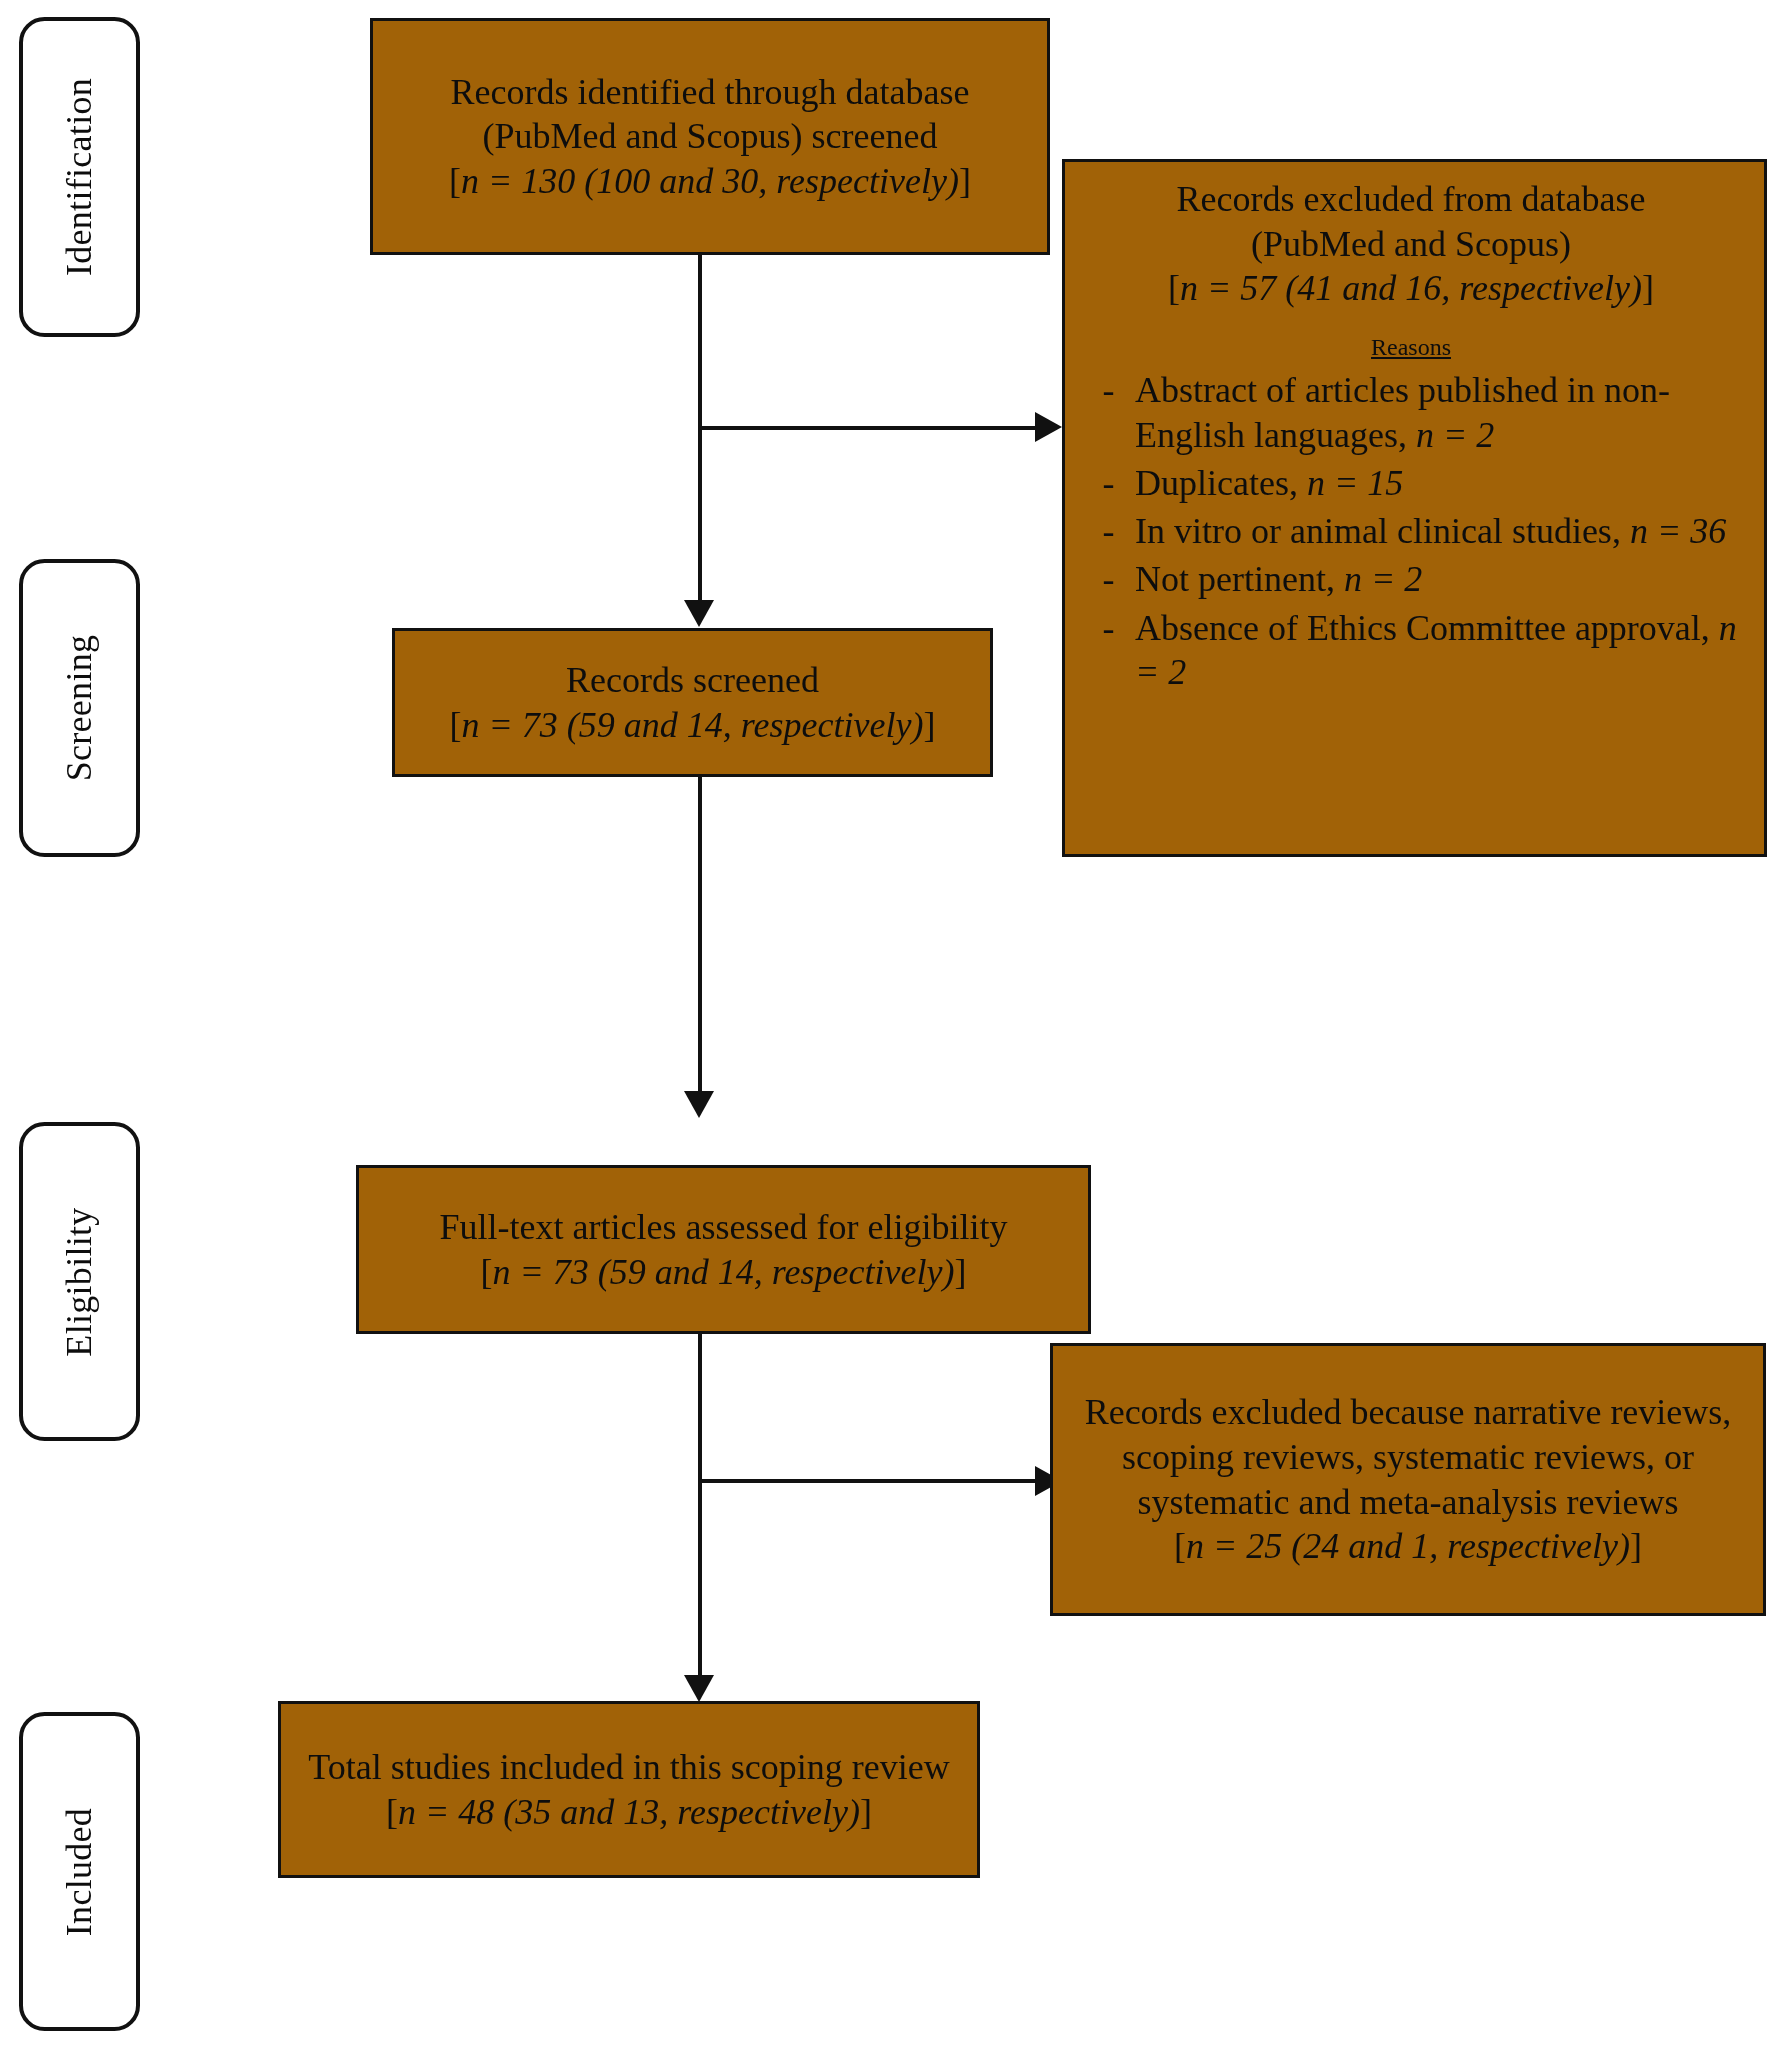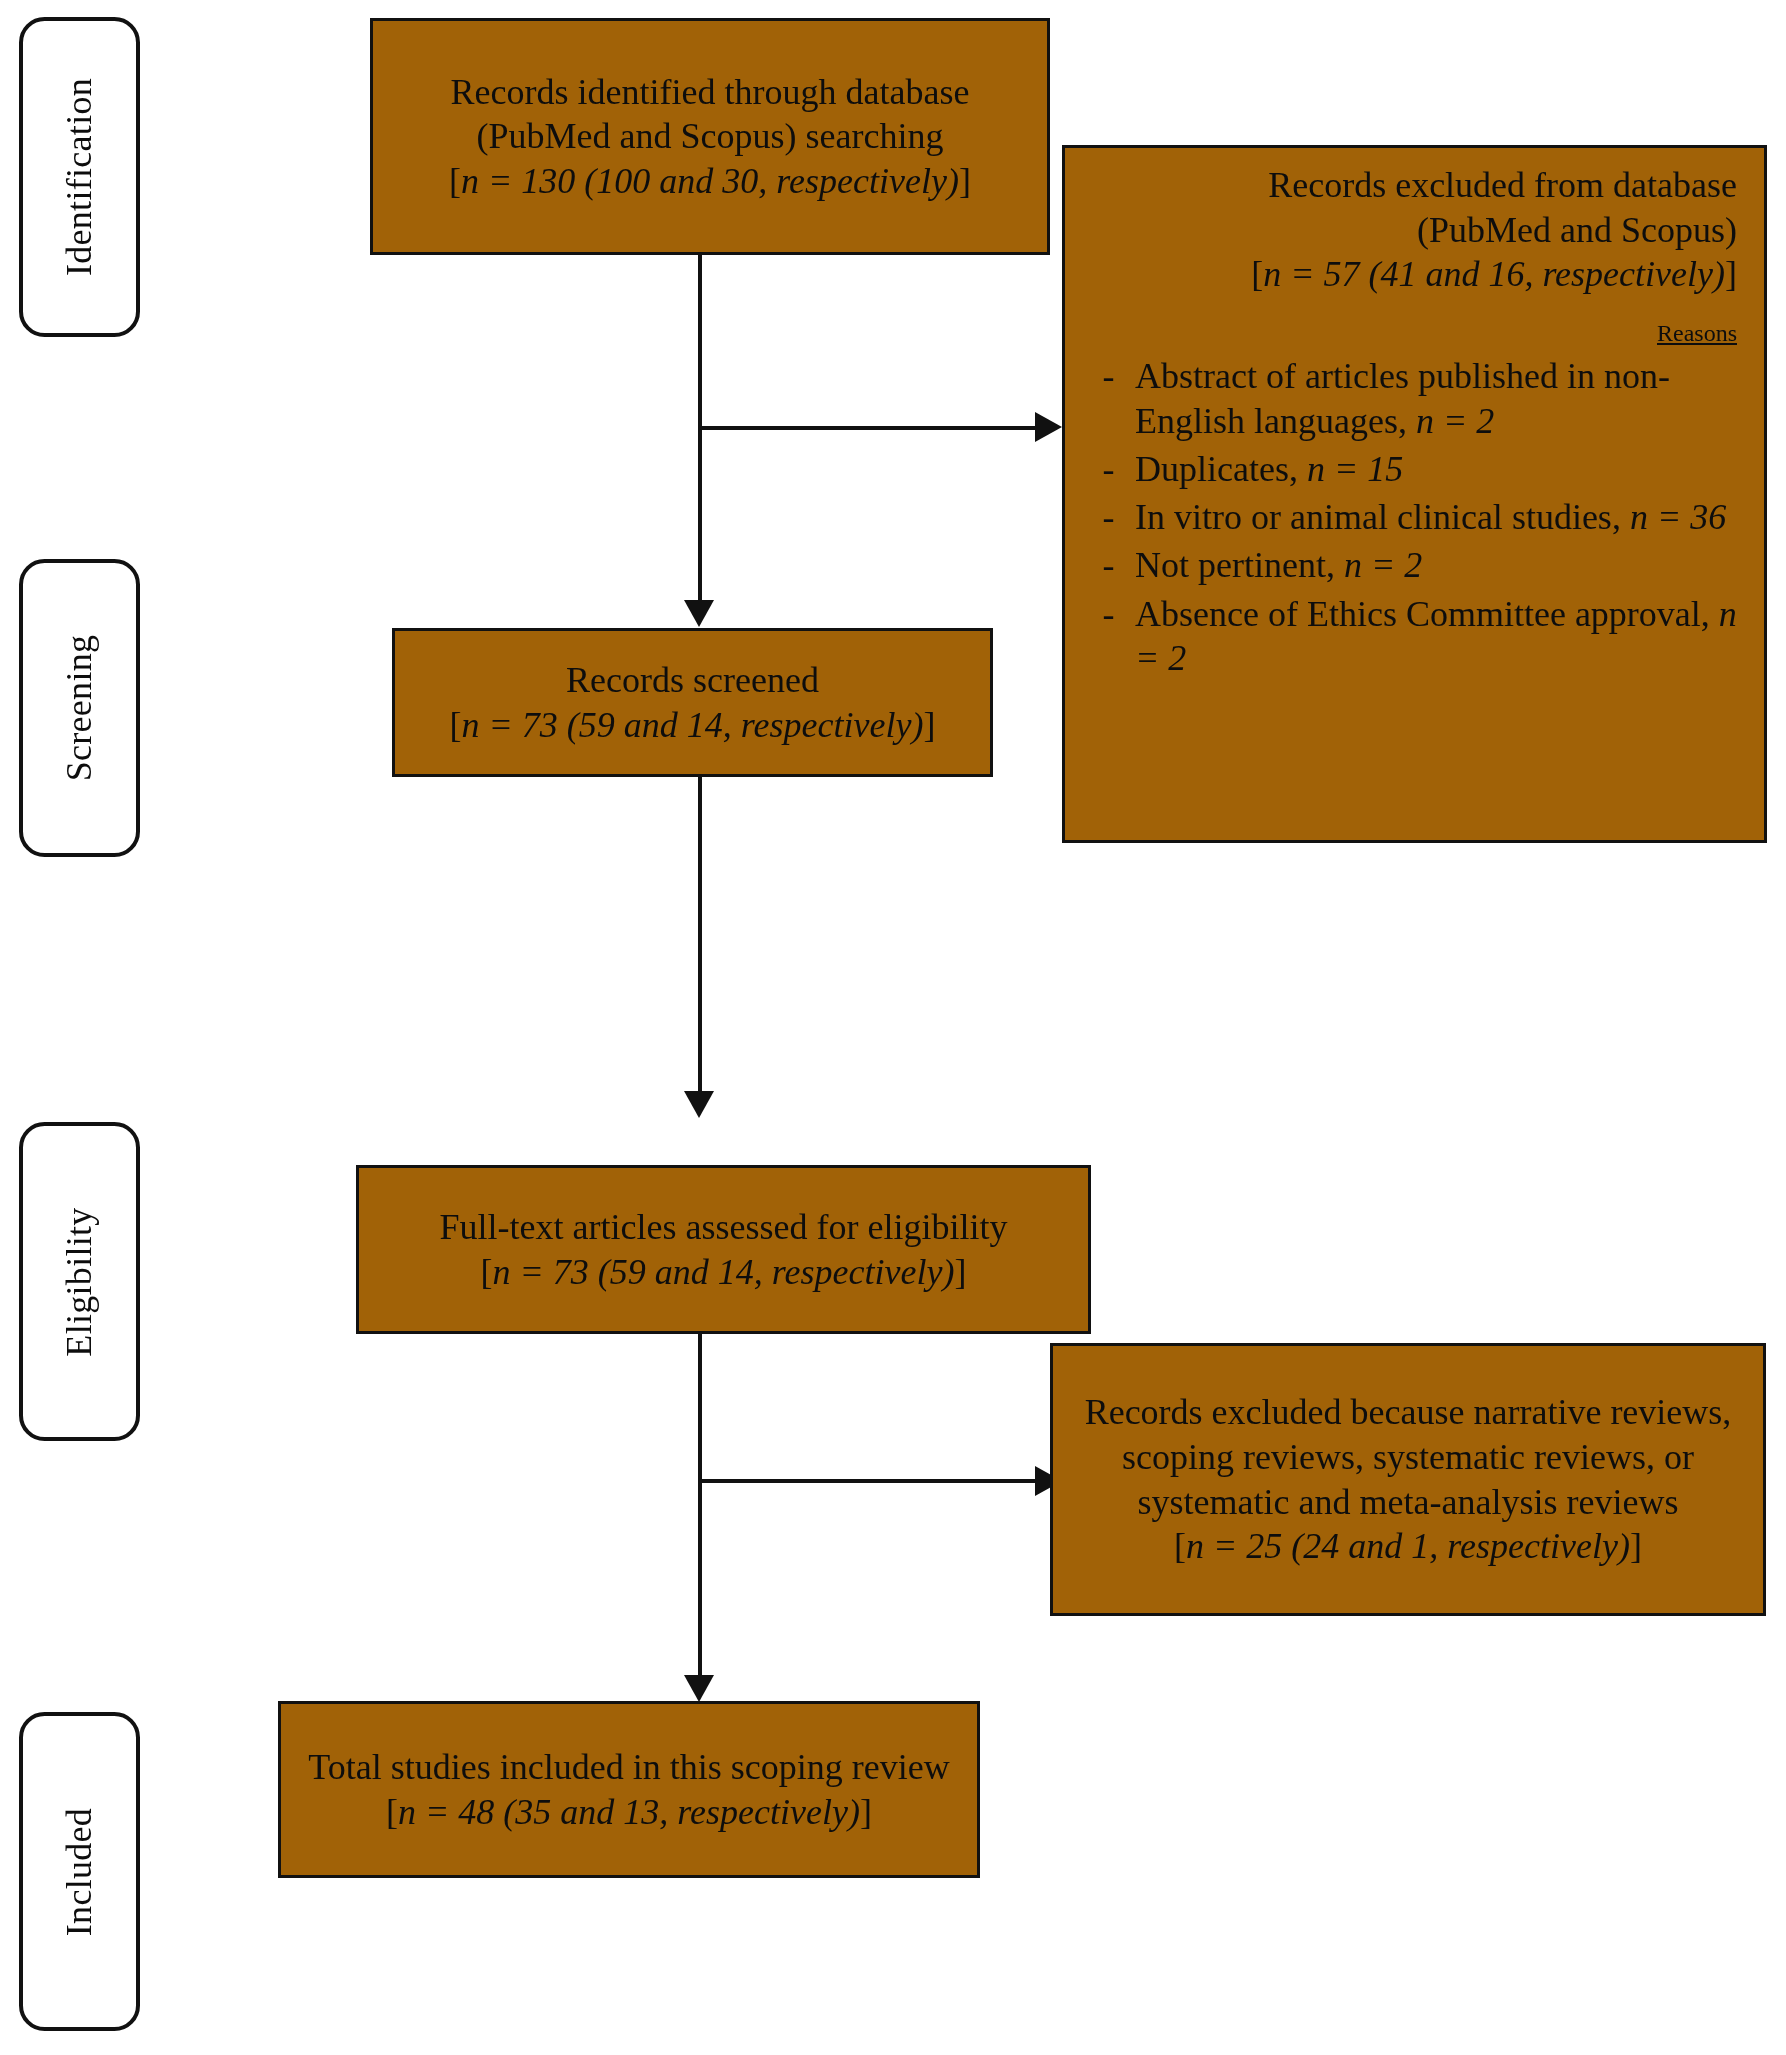--- a/index.html
+++ b/index.html
@@ -55,23 +55,24 @@
     white-space: nowrap;
   }
   .node .line.wrap {
     white-space: normal;
   }
   .ital { font-style: italic; }
   .nvar { font-style: italic; }
 
   
   .reasons-box {
-    align-items: flex-end;
+    align-items: center;
     justify-content: flex-start;
     padding: 15px 27px 15px 20px;
+    margin-top: 14px;
   }
   .reasons-head {
     text-align: center;
     font-size: 36px;
     line-height: 1.24;
   }
   .reasons-title {
     text-align: left;
     font-size: 24px;
     line-height: 1.24;
@@ -161,21 +162,21 @@
   <div class="arrow-down" style="left:684px; top:1091px;"></div>
 
   <div class="vline" style="left:698px; top:1287px; height:388px;"></div>
   <div class="arrow-down" style="left:684px; top:1675px;"></div>
 
   <div class="hline" style="left:698px; top:1479px; width:337px;"></div>
   <div class="arrow-right" style="left:1035px; top:1466px;"></div>
 
   <div class="node" style="left:370px; top:18px; width:680px; height:237px;">
     <div class="line">Records identified through database</div>
-    <div class="line">(PubMed and Scopus) searching</div>
+    <div class="line">(PubMed and Scopus) screened</div>
     <div class="line">
       <span>[</span><span class="nvar">n</span><span class="ital"> = 130 (100 and 30, respectively)</span><span>]</span>
     </div>
   </div>
 
   <div class="node reasons-box" style="left:1062px; top:145px; width:705px; height:698px;">
     <div class="reasons-head">Records excluded from database</div>
     <div class="reasons-head">(PubMed and Scopus)</div>
     <div class="reasons-head">
       <span>[</span><span class="nvar">n</span><span class="ital"> = 57 (41 and 16, respectively)</span><span>]</span>

